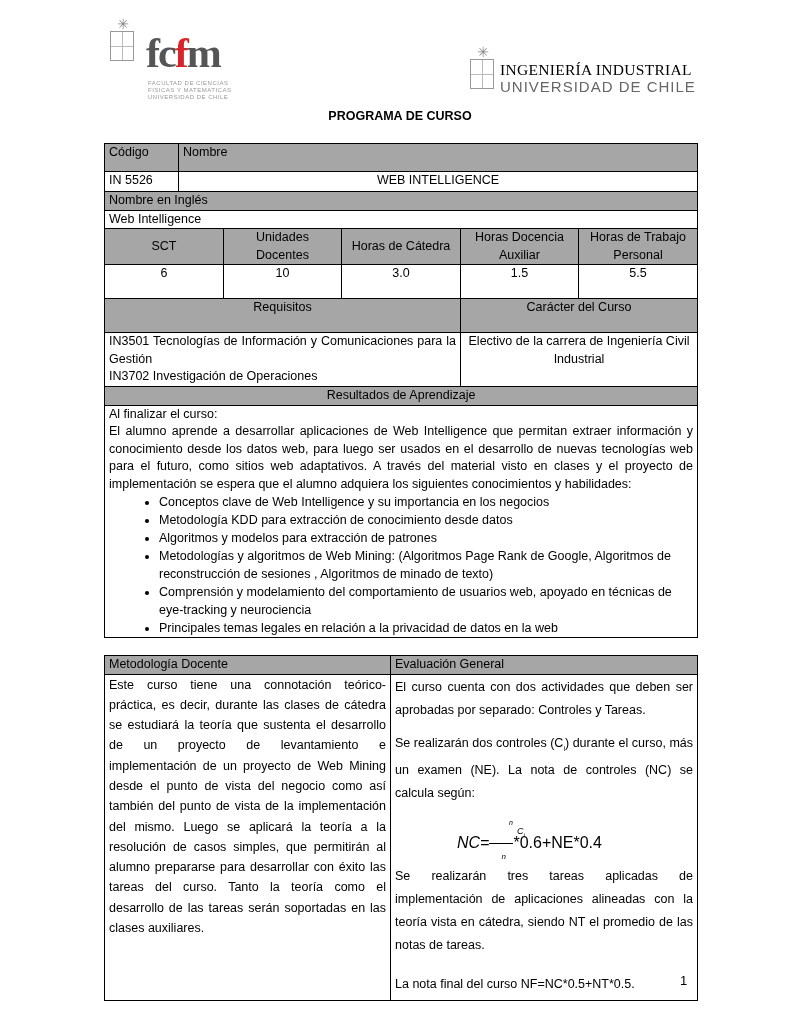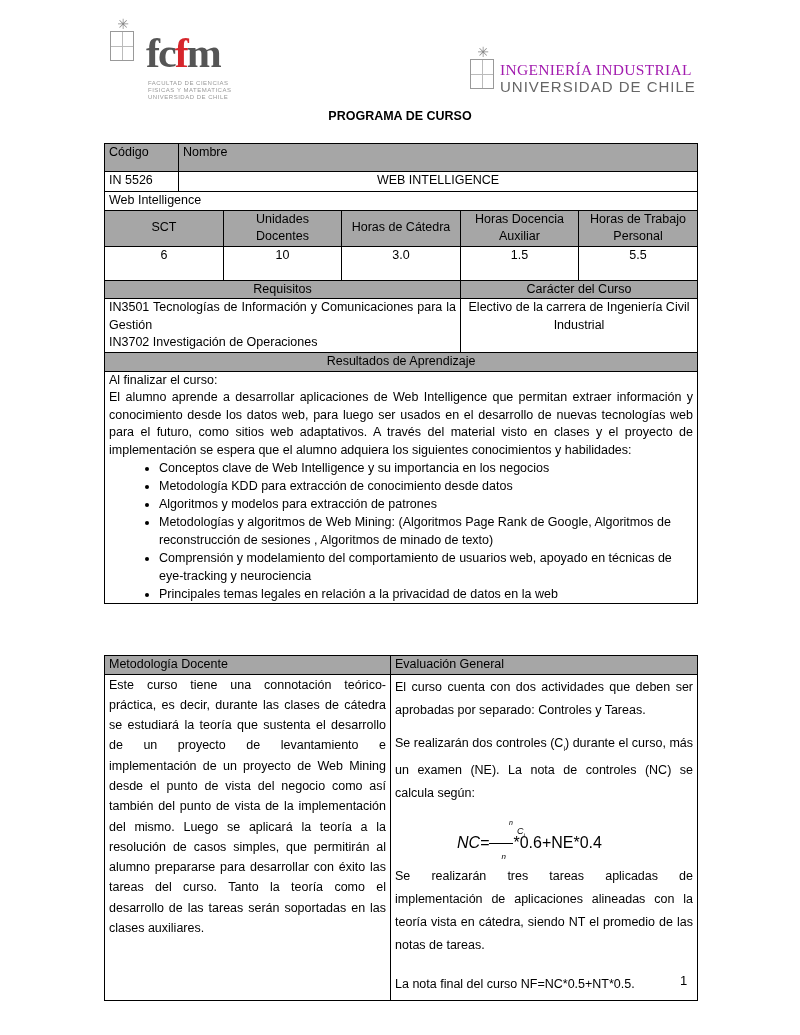--- a/index.html
+++ b/index.html
@@ -10,21 +10,21 @@
   .logo-left { left:110px; top:17px; width:130px; height:80px; }
   .crest { position:absolute; width:26px; height:46px; }
   .crest .sun { position:absolute; left:5px; top:0; width:16px; height:14px; color:#888; font-size:14px; line-height:14px; text-align:center; }
   .crest .shield { position:absolute; left:0; top:14px; width:24px; height:30px; border:1px solid #999; box-sizing:border-box;
                    background:linear-gradient(#bbb,#bbb) 50% 0/1px 100% no-repeat, linear-gradient(#bbb,#bbb) 0 50%/100% 1px no-repeat; }
   .fcfm { position:absolute; left:36px; top:14px; font-family:Liberation Serif, serif; font-size:42px; font-weight:bold; letter-spacing:-2px; line-height:44px; color:#555; }
   .fcfm .red { color:#d6262c; }
   .fac { position:absolute; left:38px; top:63px; font-size:6px; line-height:7px; color:#999; letter-spacing:0.5px; white-space:pre; }
   .logo-right { left:470px; top:45px; width:220px; height:52px; }
   .logo-right .crest { left:0; top:0; }
-  .ii1 { position:absolute; left:30px; top:16px; font-family:"Liberation Serif", serif; font-size:15.5px; color:#a21caf; letter-spacing:0.3px; white-space:nowrap; }
+  .ii1 { position:absolute; left:30px; top:16px; font-family:"Liberation Serif", serif; font-size:15.5px; color:#000000; letter-spacing:0.3px; white-space:nowrap; }
   .ii2 { position:absolute; left:30px; top:33px; font-family:"Liberation Sans", sans-serif; font-size:15px; color:#666; letter-spacing:1px; white-space:nowrap; }
 
   .title { left:0; width:800px; top:109px; text-align:center; font-weight:bold; font-size:12.5px; }
 
   table { border-collapse:collapse; position:absolute; table-layout:fixed; }
   td { border:1px solid #000; padding:0 4px; vertical-align:top; line-height:17.5px; font-size:12.5px; }
   .hd { background:#a6a6a6; }
   .c { text-align:center; }
   .j { text-align:justify; }
   .mid { vertical-align:middle; }
@@ -70,38 +70,41 @@
     </colgroup>
   <tbody>
       <tr class="hd" style="height:28px">
     <td>Código</td>
     <td colspan="5">Nombre</td>
   </tr>
   <tr style="height:20px">
     <td>IN 5526</td>
     <td colspan="5" class="c">WEB INTELLIGENCE</td>
   </tr>
+  <tr class="hd" style="height:18px">
+    <td colspan="6">Nombre en Inglés</td>
+  </tr>
   <tr style="height:18px">
     <td colspan="6">Web Intelligence</td>
   </tr>
   <tr class="hd" style="height:36px">
     <td colspan="2" class="c mid">SCT</td>
     <td class="c mid">Unidades Docentes</td>
     <td class="c mid">Horas de Cátedra</td>
     <td class="c mid">Horas Docencia Auxiliar</td>
     <td class="c mid">Horas de Trabajo Personal</td>
   </tr>
   <tr style="height:34px">
     <td colspan="2" class="c">6</td>
     <td class="c">10</td>
     <td class="c">3.0</td>
     <td class="c">1.5</td>
     <td class="c">5.5</td>
   </tr>
-  <tr class="hd" style="height:18px">
+  <tr class="hd" style="height:34px">
     <td colspan="4" class="c">Requisitos</td>
     <td colspan="2" class="c">Carácter del Curso</td>
   </tr>
   <tr style="height:54px">
     <td colspan="4">
       <div class="j" style="text-align-last:left">IN3501 Tecnologías de Información y Comunicaciones para la Gestión</div>
       <div>IN3702 Investigación de Operaciones</div>
     </td>
     <td colspan="2" class="c">Electivo de la carrera de Ingeniería Civil Industrial</td>
   </tr>

